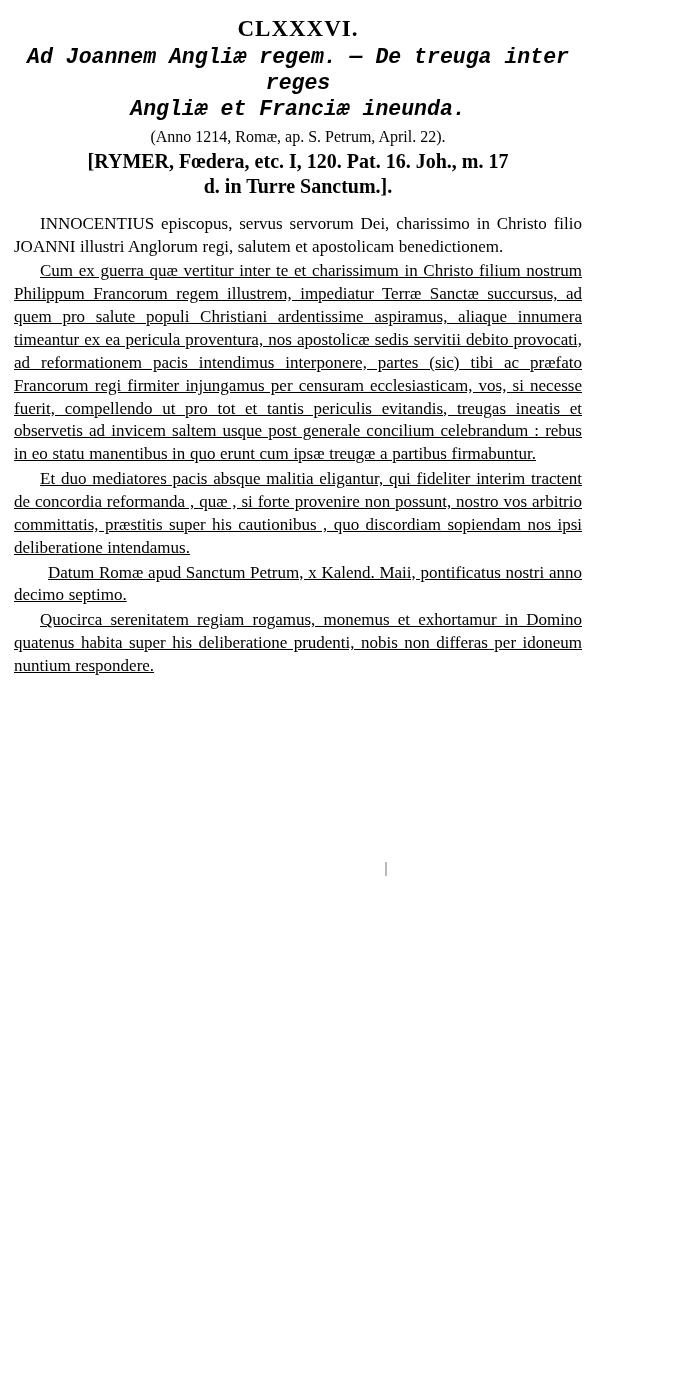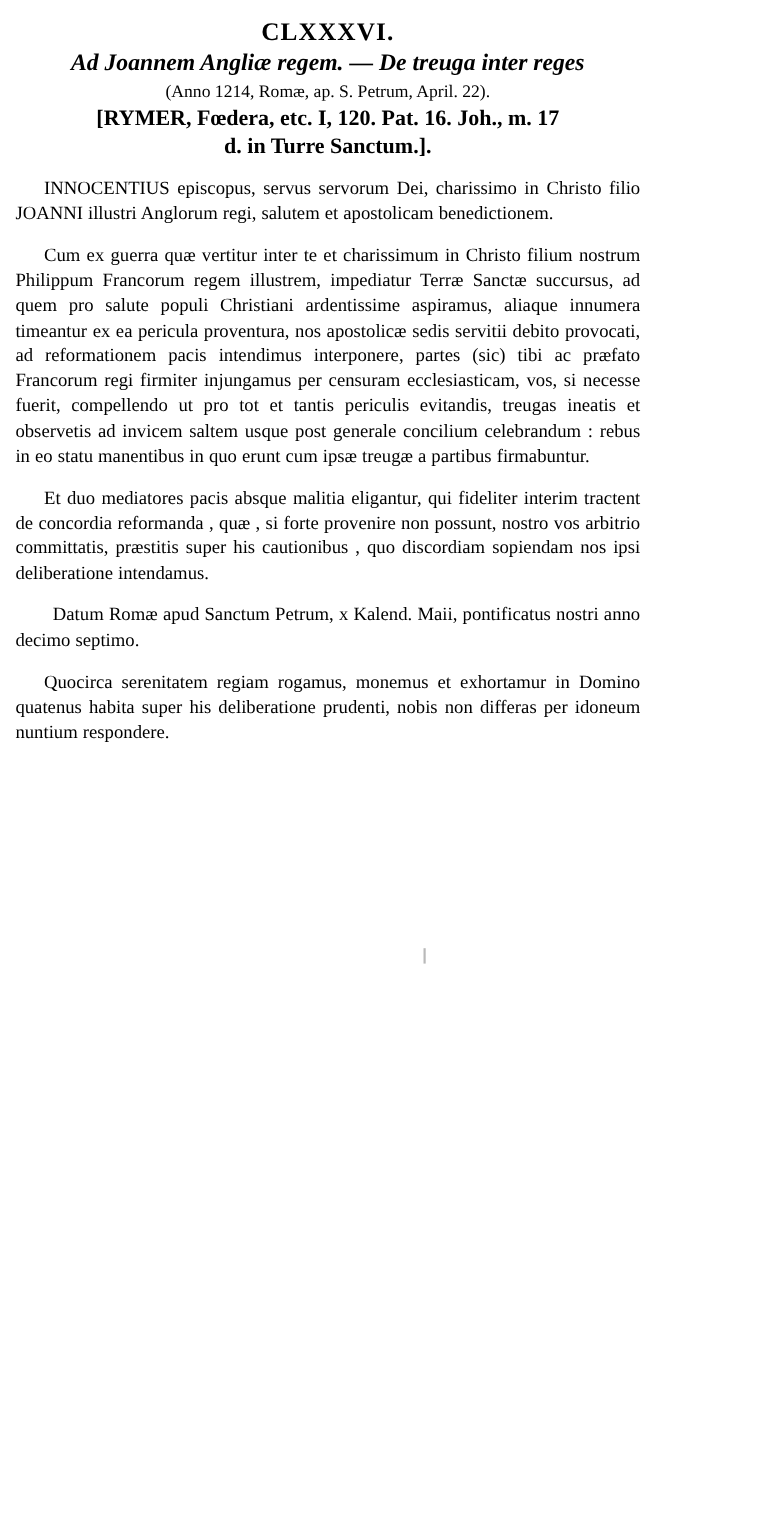--- a/index.html
+++ b/index.html
@@ -29,20 +29,21 @@
     margin: 6px 0 2px 0;
     font-family: "Liberation Serif", "DejaVu Serif", serif;
   }
   .rubric {
     text-align: center;
     font-style: italic;
     font-weight: 700;
     font-size: 21.5px;
     line-height: 1.22;
     margin: 2px 0 4px 0;
+    font-family: Liberation Mono, monospace;
   }
   .dateline {
     text-align: center;
     font-size: 16px;
     line-height: 1.25;
     margin: 4px 0 0 0;
     font-weight: 400;
   }
   .source {
     text-align: center;
@@ -57,21 +58,22 @@
   p.para {
     margin: 0 0 0 0;
     font-size: 17px;
     line-height: 1.345;
     text-align: justify;
     text-indent: 26px;
     text-justify: inter-word;
     word-spacing: 0.02em;
   }
   p.para + p.para {
-    margin-top: 15px;
+    margin-top: 2px;
+    text-decoration: underline;
   }
   p.last {
     text-indent: 34px;
   }
   .stray-mark {
     position: absolute;
     left: 385px;
     top: 862px;
     width: 2px;
     height: 14px;
@@ -80,20 +82,21 @@
 </style>
 </head>
 <body>
 
 <div class="page">
 
   <div class="doc-number">CLXXXVI.</div>
 
   <div class="rubric">
     <div>Ad Joannem Angliæ regem. — De treuga inter  reges</div>
+    <div>Angliæ et Franciæ ineunda.</div>
   </div>
 
   <div class="dateline">(Anno 1214, Romæ, ap. S. Petrum, April. 22).</div>
 
   <div class="source">
     <div>[RYMER, Fœdera, etc. I, 120. Pat. 16. Joh.,  m. 17</div>
     <div>d. in Turre Sanctum.].</div>
   </div>
 
   <div class="body-block">

